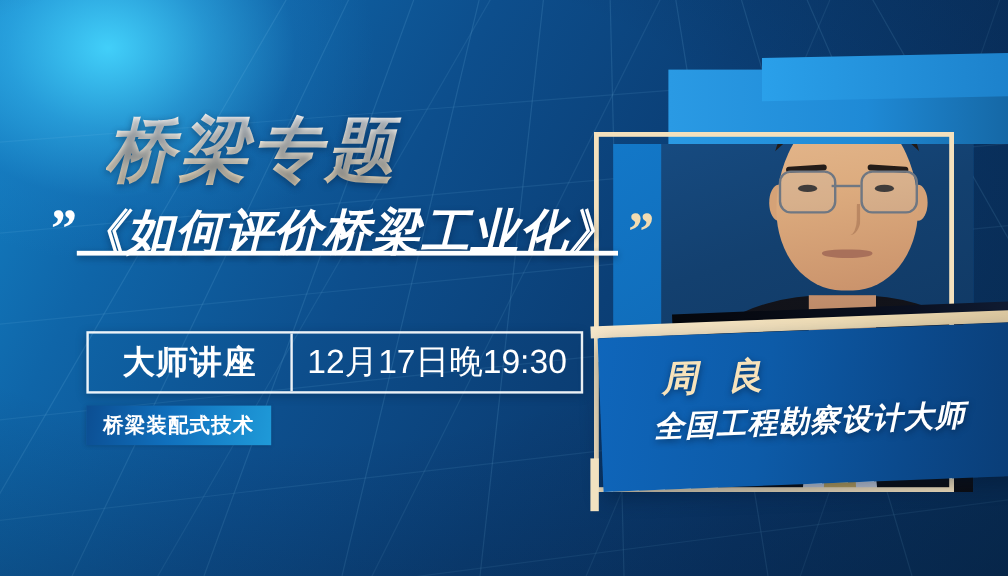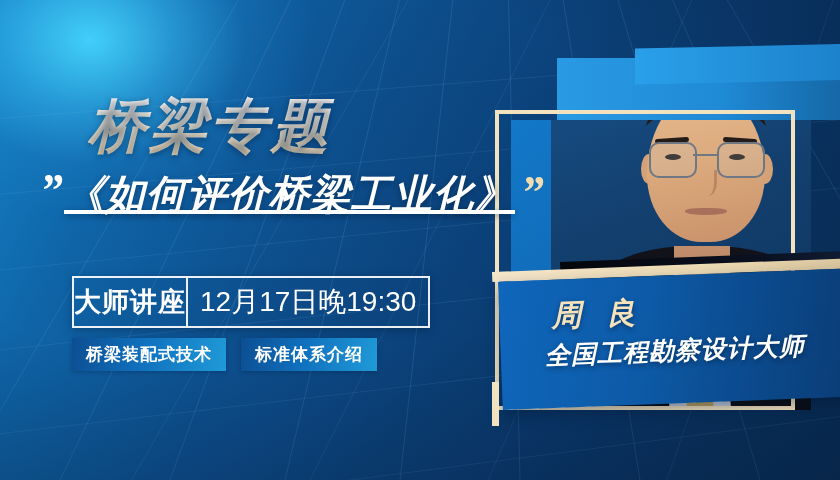--- a/index.html
+++ b/index.html
@@ -94,41 +94,41 @@
     position: absolute;
     left: 72px; top: 276px;
     display: flex;
     align-items: stretch;
     border: 2px solid rgba(255,255,255,0.92);
     height: 48px;
     box-shadow: 0 2px 8px rgba(3,22,50,0.35);
   }
   .lecture-tag {
     display: flex; align-items: center; justify-content: center;
-    padding: 0 0;
+    padding: 0 28px;
     font-size: 27px;
     font-weight: bold;
     color: #ffffff;
     letter-spacing: 1px;
   }
   .lecture-divider { width: 2px; background: rgba(255,255,255,0.92); }
   .lecture-date {
     display: flex; align-items: center; justify-content: center;
     padding: 0 12px;
     font-size: 28px;
     color: #ffffff;
     letter-spacing: 0px;
   }
 
   
   .tag-row {
     position: absolute;
     left: 72px; top: 338px;
     display: flex;
-    gap: 15px;
+    gap: 28px;
   }
   .topic-tag {
     padding: 5px 14px;
     font-size: 17px;
     font-weight: bold;
     color: #ffffff;
     letter-spacing: 1px;
     background: linear-gradient(100deg, #0c4e92 0%, #1070bd 45%, #1f9ad8 100%);
     box-shadow: 0 1px 4px rgba(3,22,50,0.3);
   }
@@ -425,21 +425,20 @@
   </div>
 
   <div class="lecture-bar">
     <div class="lecture-tag">大师讲座</div>
     <div class="lecture-divider"></div>
     <div class="lecture-date">12月17日晚19:30</div>
   </div>
 
   <div class="tag-row">
     <div class="topic-tag">桥梁装配式技术</div>
-    <div class="topic-tag">标准体系介绍</div>
   </div>
 
   <div class="nameplate-dark"></div>
   <div class="nameplate-edge"></div>
   <div class="nameplate">
     <div class="name-inner">
       <div class="speaker-name">周 良</div>
       <div class="speaker-title">全国工程勘察设计大师</div>
     </div>
   </div>

